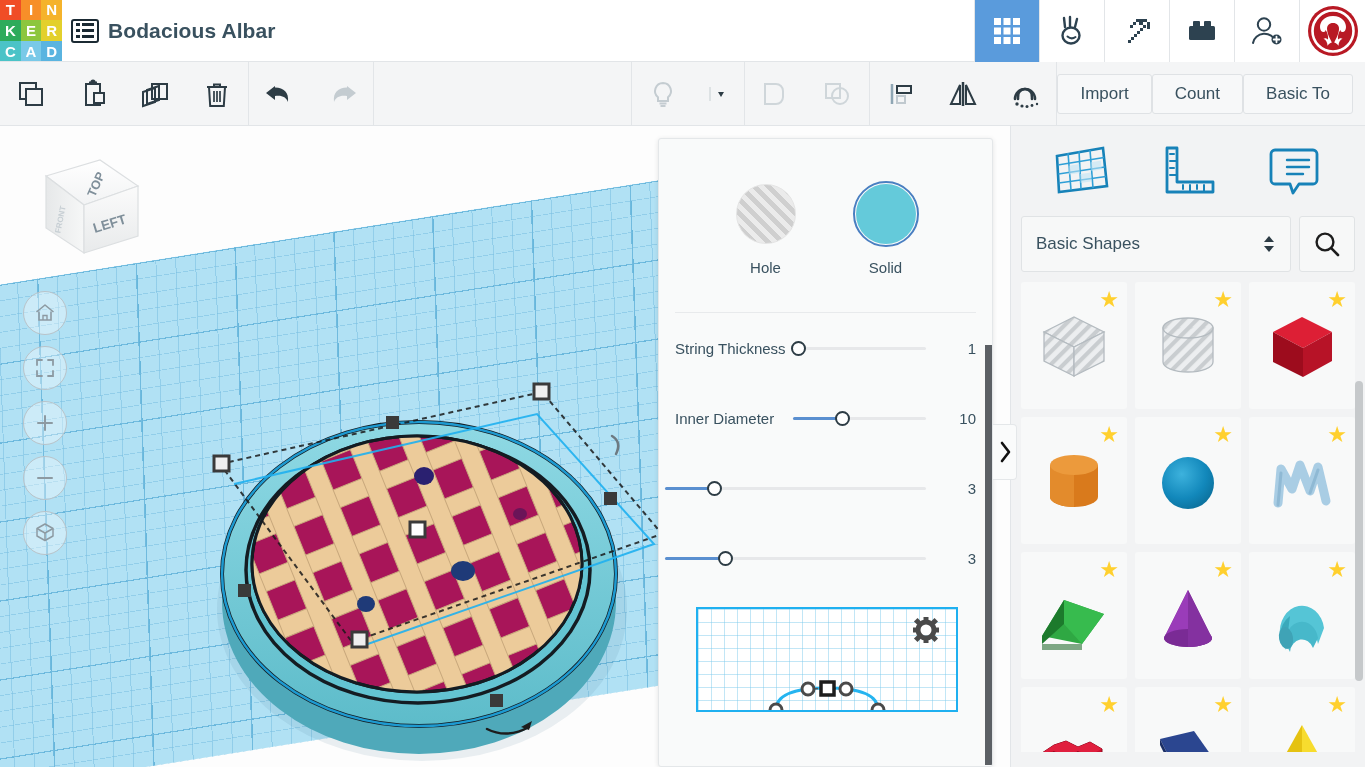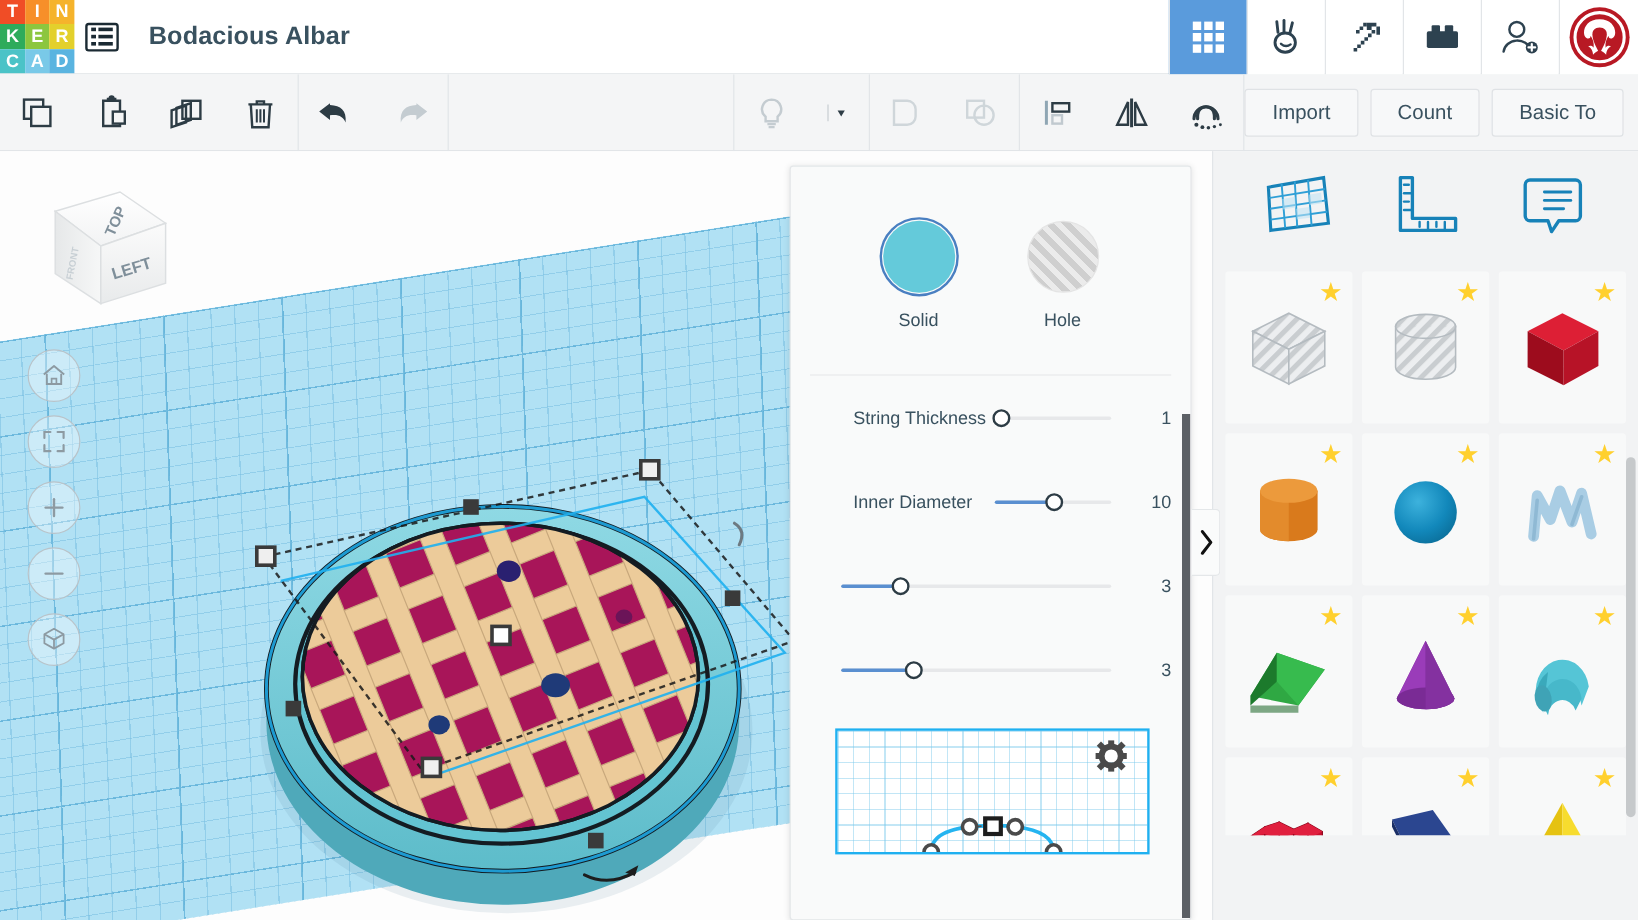--- a/index.html
+++ b/index.html
@@ -34,21 +34,21 @@
   #menu-btn .boxicon {
     width: 28px; height: 24px; border: 2.5px solid #1b2a33; border-radius: 3px;
     display: flex; flex-direction: column; justify-content: center; gap: 2.5px;
     padding: 0 3px;
   }
   #menu-btn .boxicon .lrow { display: flex; align-items: center; gap: 2.5px; }
   #menu-btn .boxicon .dot { width: 3.5px; height: 3.5px; background: #1b2a33; }
   #menu-btn .boxicon .bar { flex: 1; height: 3.5px; background: #1b2a33; }
 
   #doc-title {
-    margin-left: 16px; font-size: 21px; font-weight: bold; color: #39515f;
+    font-size: 21px; font-weight: bold; color: #39515f;
     letter-spacing: .1px;
   }
 
   #topbar-right { margin-left: auto; display: flex; height: 62px; align-items: stretch; }
   .tb-icon {
     width: 65px; display: flex; align-items: center; justify-content: center;
     border-left: 1px solid #e2e5e8; cursor: pointer; background: #fff;
   }
   .tb-icon.active { background: #5a9bdc; }
   .tb-icon.avatar { border-left: 1px solid #e2e5e8; width: 66px; }
@@ -60,21 +60,21 @@
     display: flex; align-items: center;
   }
   .tool-group { display: flex; align-items: center; height: 64px; }
   .tool-sep { width: 1px; height: 64px; background: #e2e5e8; }
   .tool {
     width: 62px; height: 64px; display: flex; align-items: center; justify-content: center;
     cursor: pointer;
   }
   .tool.small { width: 50px; }
   .spacer-flex { flex: 1; }
-  #rightbtns { display: flex; align-items: center; gap: 10px; padding-right: 12px; }
+  #rightbtns { display: flex; align-items: center; padding-right: 12px; }
   .pillbtn {
     height: 40px; padding: 0 22px; border: 1px solid #dfe2e5; background: #f7f8f9;
     border-radius: 3px; color: #39515f; font-size: 17px; cursor: pointer;
     display: flex; align-items: center; justify-content: center;
     font-family: "Liberation Sans", sans-serif;
   }
 
   
   #viewport {
     position: absolute; top: 126px; left: 0; width: 1010px; height: 641px;
@@ -128,21 +128,21 @@
   .swatch-wrap { width: 66px; height: 66px; display: flex; align-items: center; justify-content: center; }
   .swatch.solid { background: #64cada; }
   .swatch.hole {
     background: repeating-linear-gradient(45deg, #cfcfcf 0 5px, #ebebeb 5px 10px);
     border: 1px solid #e4e4e4;
   }
   .mode-label { margin-top: 12px; font-size: 15px; color: #39515f; }
   #divider { height: 1px; background: #e8eaec; margin: 36px 16px 0 16px; }
 
   .slider-row {
-    display: flex; align-items: center; padding: 0 16px; height: 70px; margin-left: 36px;
+    display: flex; align-items: center; padding: 0 16px; height: 70px;
   }
   .slider-label {
     width: 118px; font-size: 15px; color: #39515f; line-height: 19px;
   }
   .slider-track-wrap { flex: 1; position: relative; height: 20px; display: flex; align-items: center; }
   .slider-track { position: absolute; left: 0; right: 16px; height: 3px; background: #e7e8ea; border-radius: 2px; }
   .slider-fill { position: absolute; left: 0; height: 3px; background: #5a8fd0; border-radius: 2px; }
   .slider-knob {
     position: absolute; width: 15px; height: 15px; border-radius: 50%;
     background: #fff; border: 2px solid #2d3c45; cursor: pointer;
@@ -637,31 +637,31 @@
       </svg>
     </div>
   </div>
 
   <div id="props">
 
 
     <div id="props-body">
 
       <div class="shape-modes">
+        <div class="mode">
+          <div class="swatch-wrap">
+              <div class="swatch hole"></div>
+            </div>
+          <div class="mode-label">Hole</div>
+        </div>
         <div class="mode sel">
           <div class="swatch-wrap">
               <div class="swatch solid"></div>
             </div>
           <div class="mode-label">Solid</div>
-        </div>
-        <div class="mode">
-          <div class="swatch-wrap">
-              <div class="swatch hole"></div>
-            </div>
-          <div class="mode-label">Hole</div>
         </div>
       </div>
 
       <div id="divider"></div>
 
       <div class="slider-row">
         <div class="slider-label">String Thickness</div>
         <div class="slider-track-wrap">
           <div class="slider-track"></div>
           <div class="slider-fill" style="width:0%"></div>
@@ -784,20 +784,37 @@
           <path d="M12 8 h38 a4 4 0 0 1 4 4 v26 a4 4 0 0 1 -4 4 h-14 l-6 9 l-3 -9 h-15 a4 4 0 0 1 -4 -4 v-26 a4 4 0 0 1 4 -4z" fill="none" stroke="#1782b8" stroke-width="2.8" stroke-linejoin="round"></path>
           <g stroke="#1782b8" stroke-width="2.4" stroke-linecap="round">
             <path d="M24 18 h22"></path>
               <path d="M24 25 h22"></path>
               <path d="M24 32 h16"></path>
           </g>
         </svg>
       </div>
     </div>
 
+    <div id="shape-search-row">
+      <div id="category-select">
+        <span id="category-label">Basic Shapes</span>
+        <span>
+          <svg class="svgw" width="14" height="22" viewBox="0 0 14 22">
+            <path d="M7 3 L12 9 H2z" fill="#2d3c45"></path>
+            <path d="M7 19 L12 13 H2z" fill="#2d3c45"></path>
+          </svg>
+        </span>
+      </div>
+      <div id="search-btn">
+        <svg class="svgw" width="28" height="28" viewBox="0 0 28 28">
+          <circle cx="12" cy="12" r="8.4" fill="none" stroke="#1d1d1d" stroke-width="2.4"></circle>
+          <path d="M18.2 18.2 L25 25" stroke="#1d1d1d" stroke-width="2.6" stroke-linecap="round"></path>
+        </svg>
+      </div>
+    </div>
 
     <div id="shape-grid">
 
       <div class="shape-cell">
         <svg class="svgw" width="84" height="84" viewBox="0 0 84 84">
           <defs>
               <pattern id="hstripe" width="9" height="9" patternTransform="rotate(45)" patternUnits="userSpaceOnUse">
             <rect width="4.5" height="9" fill="#c9cdd0"></rect>
                 <rect x="4.5" width="4.5" height="9" fill="#eceef0"></rect>
               </pattern>

